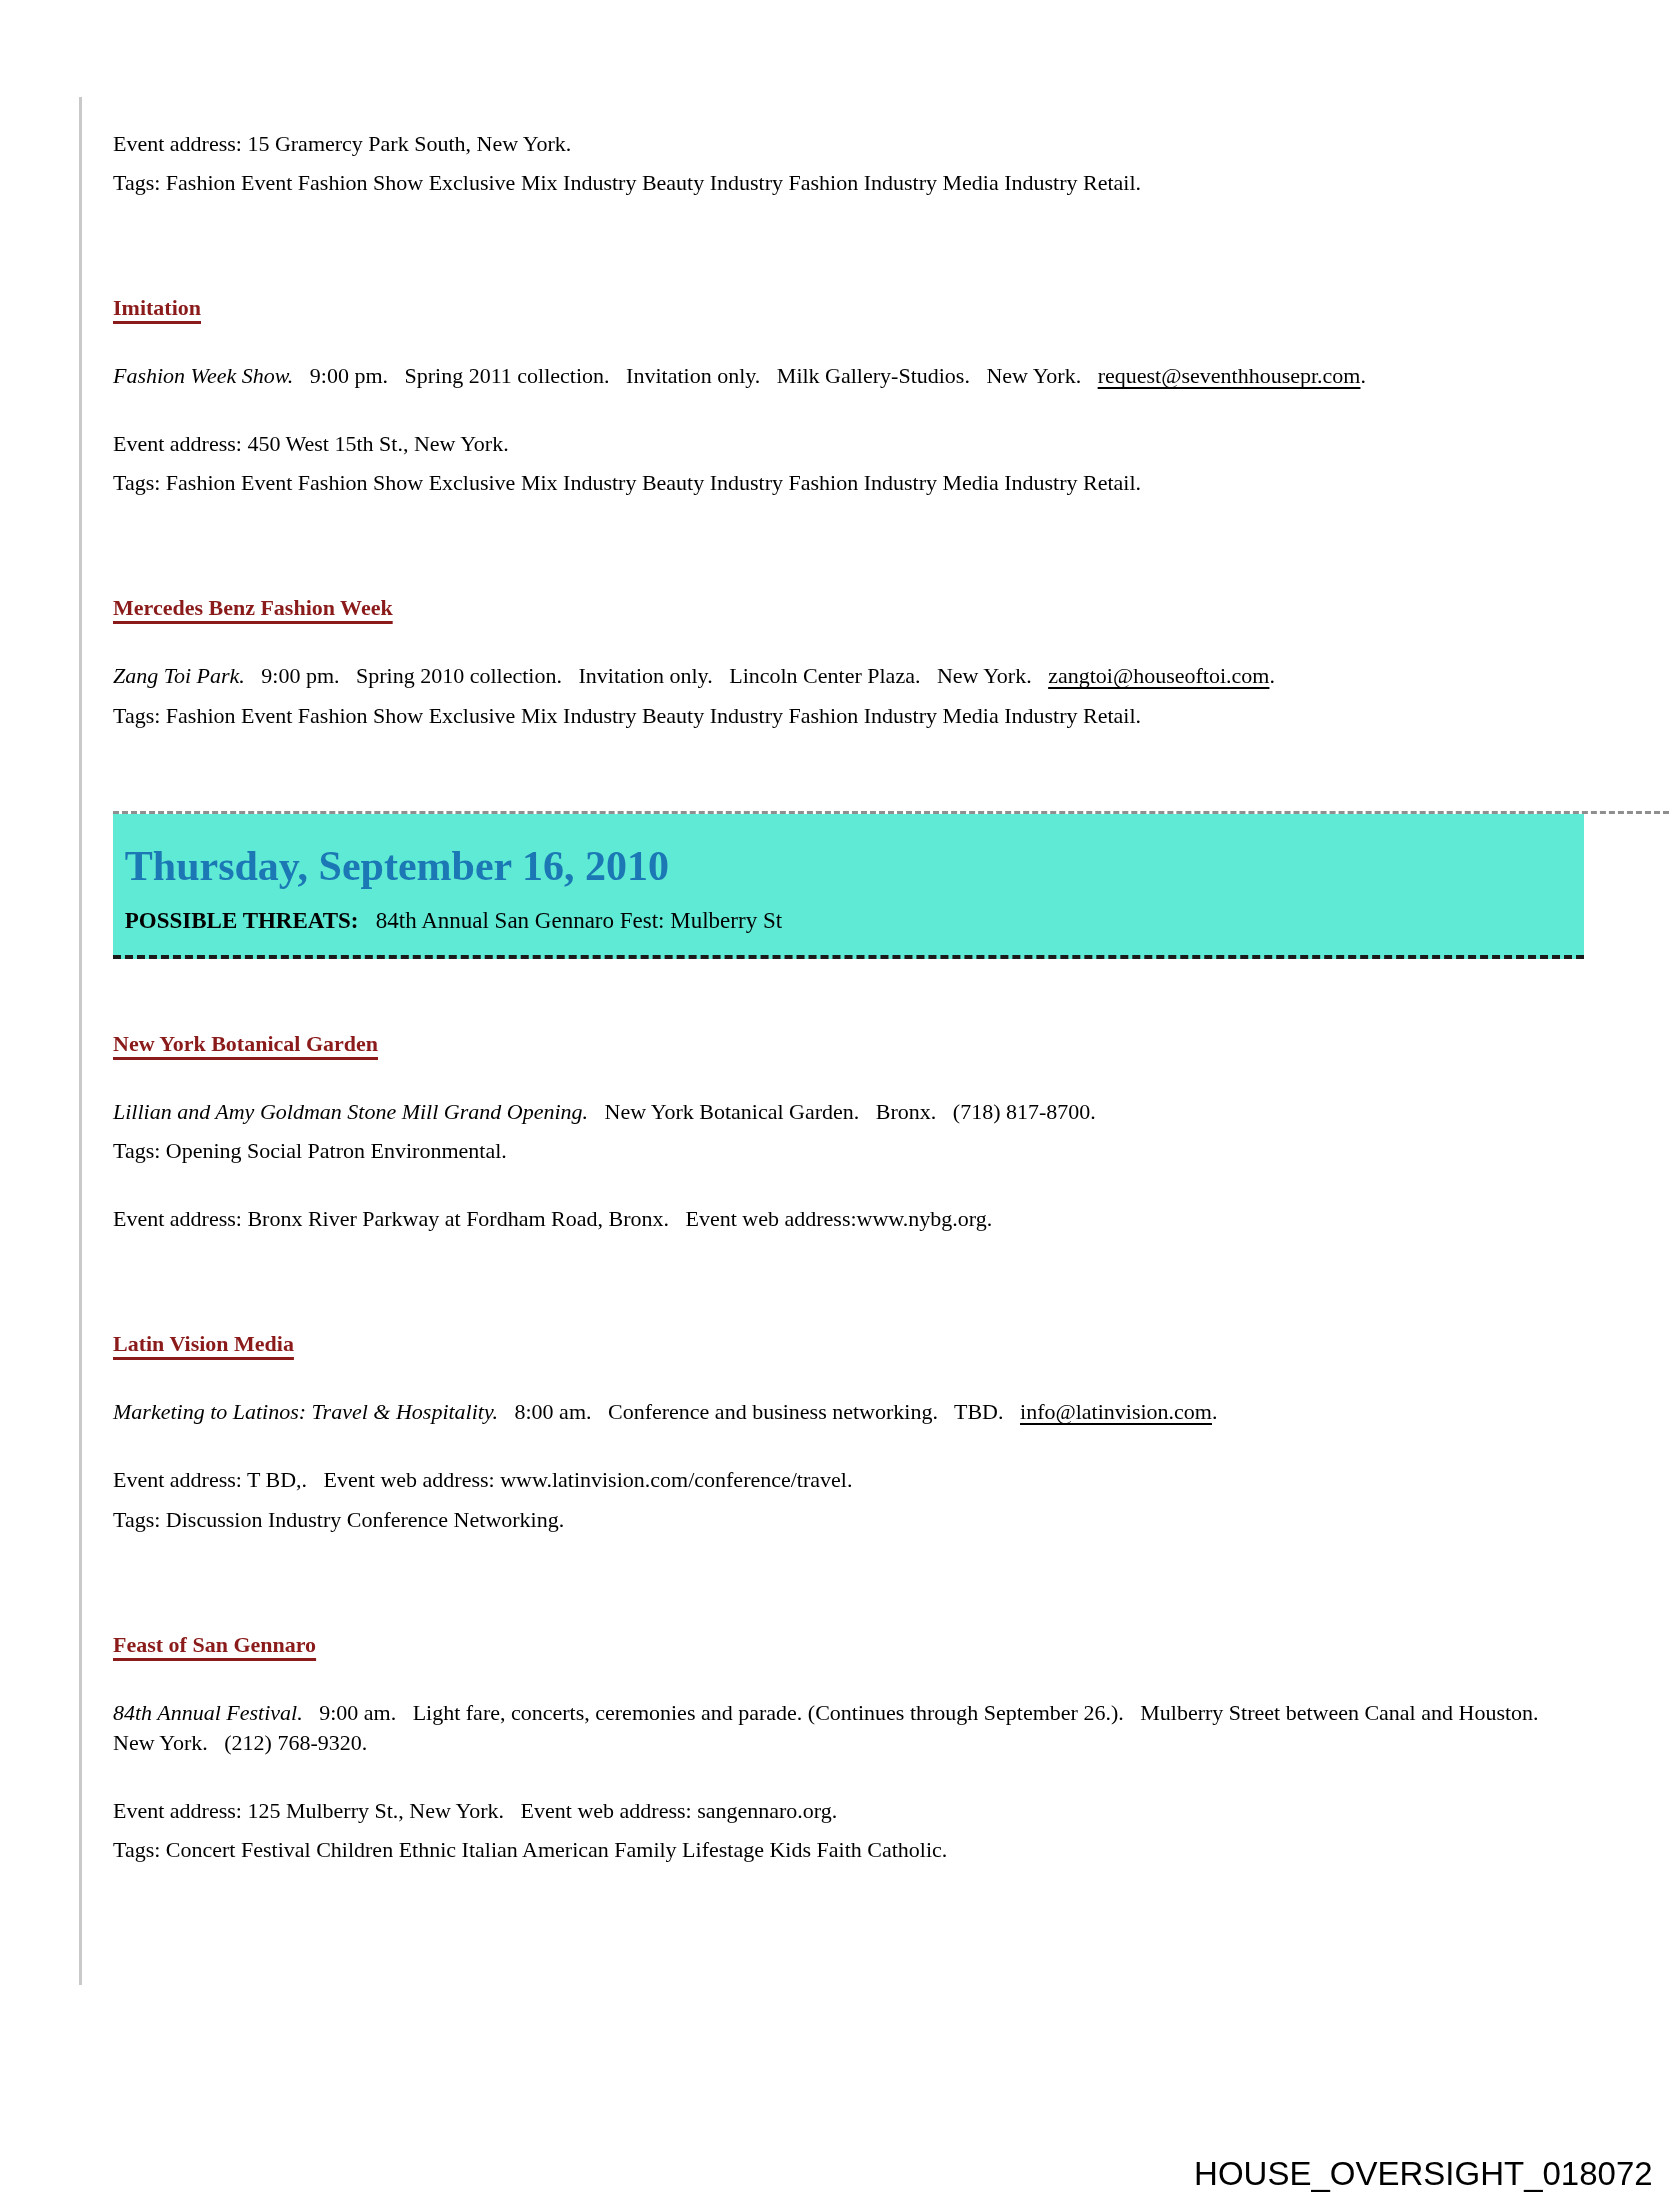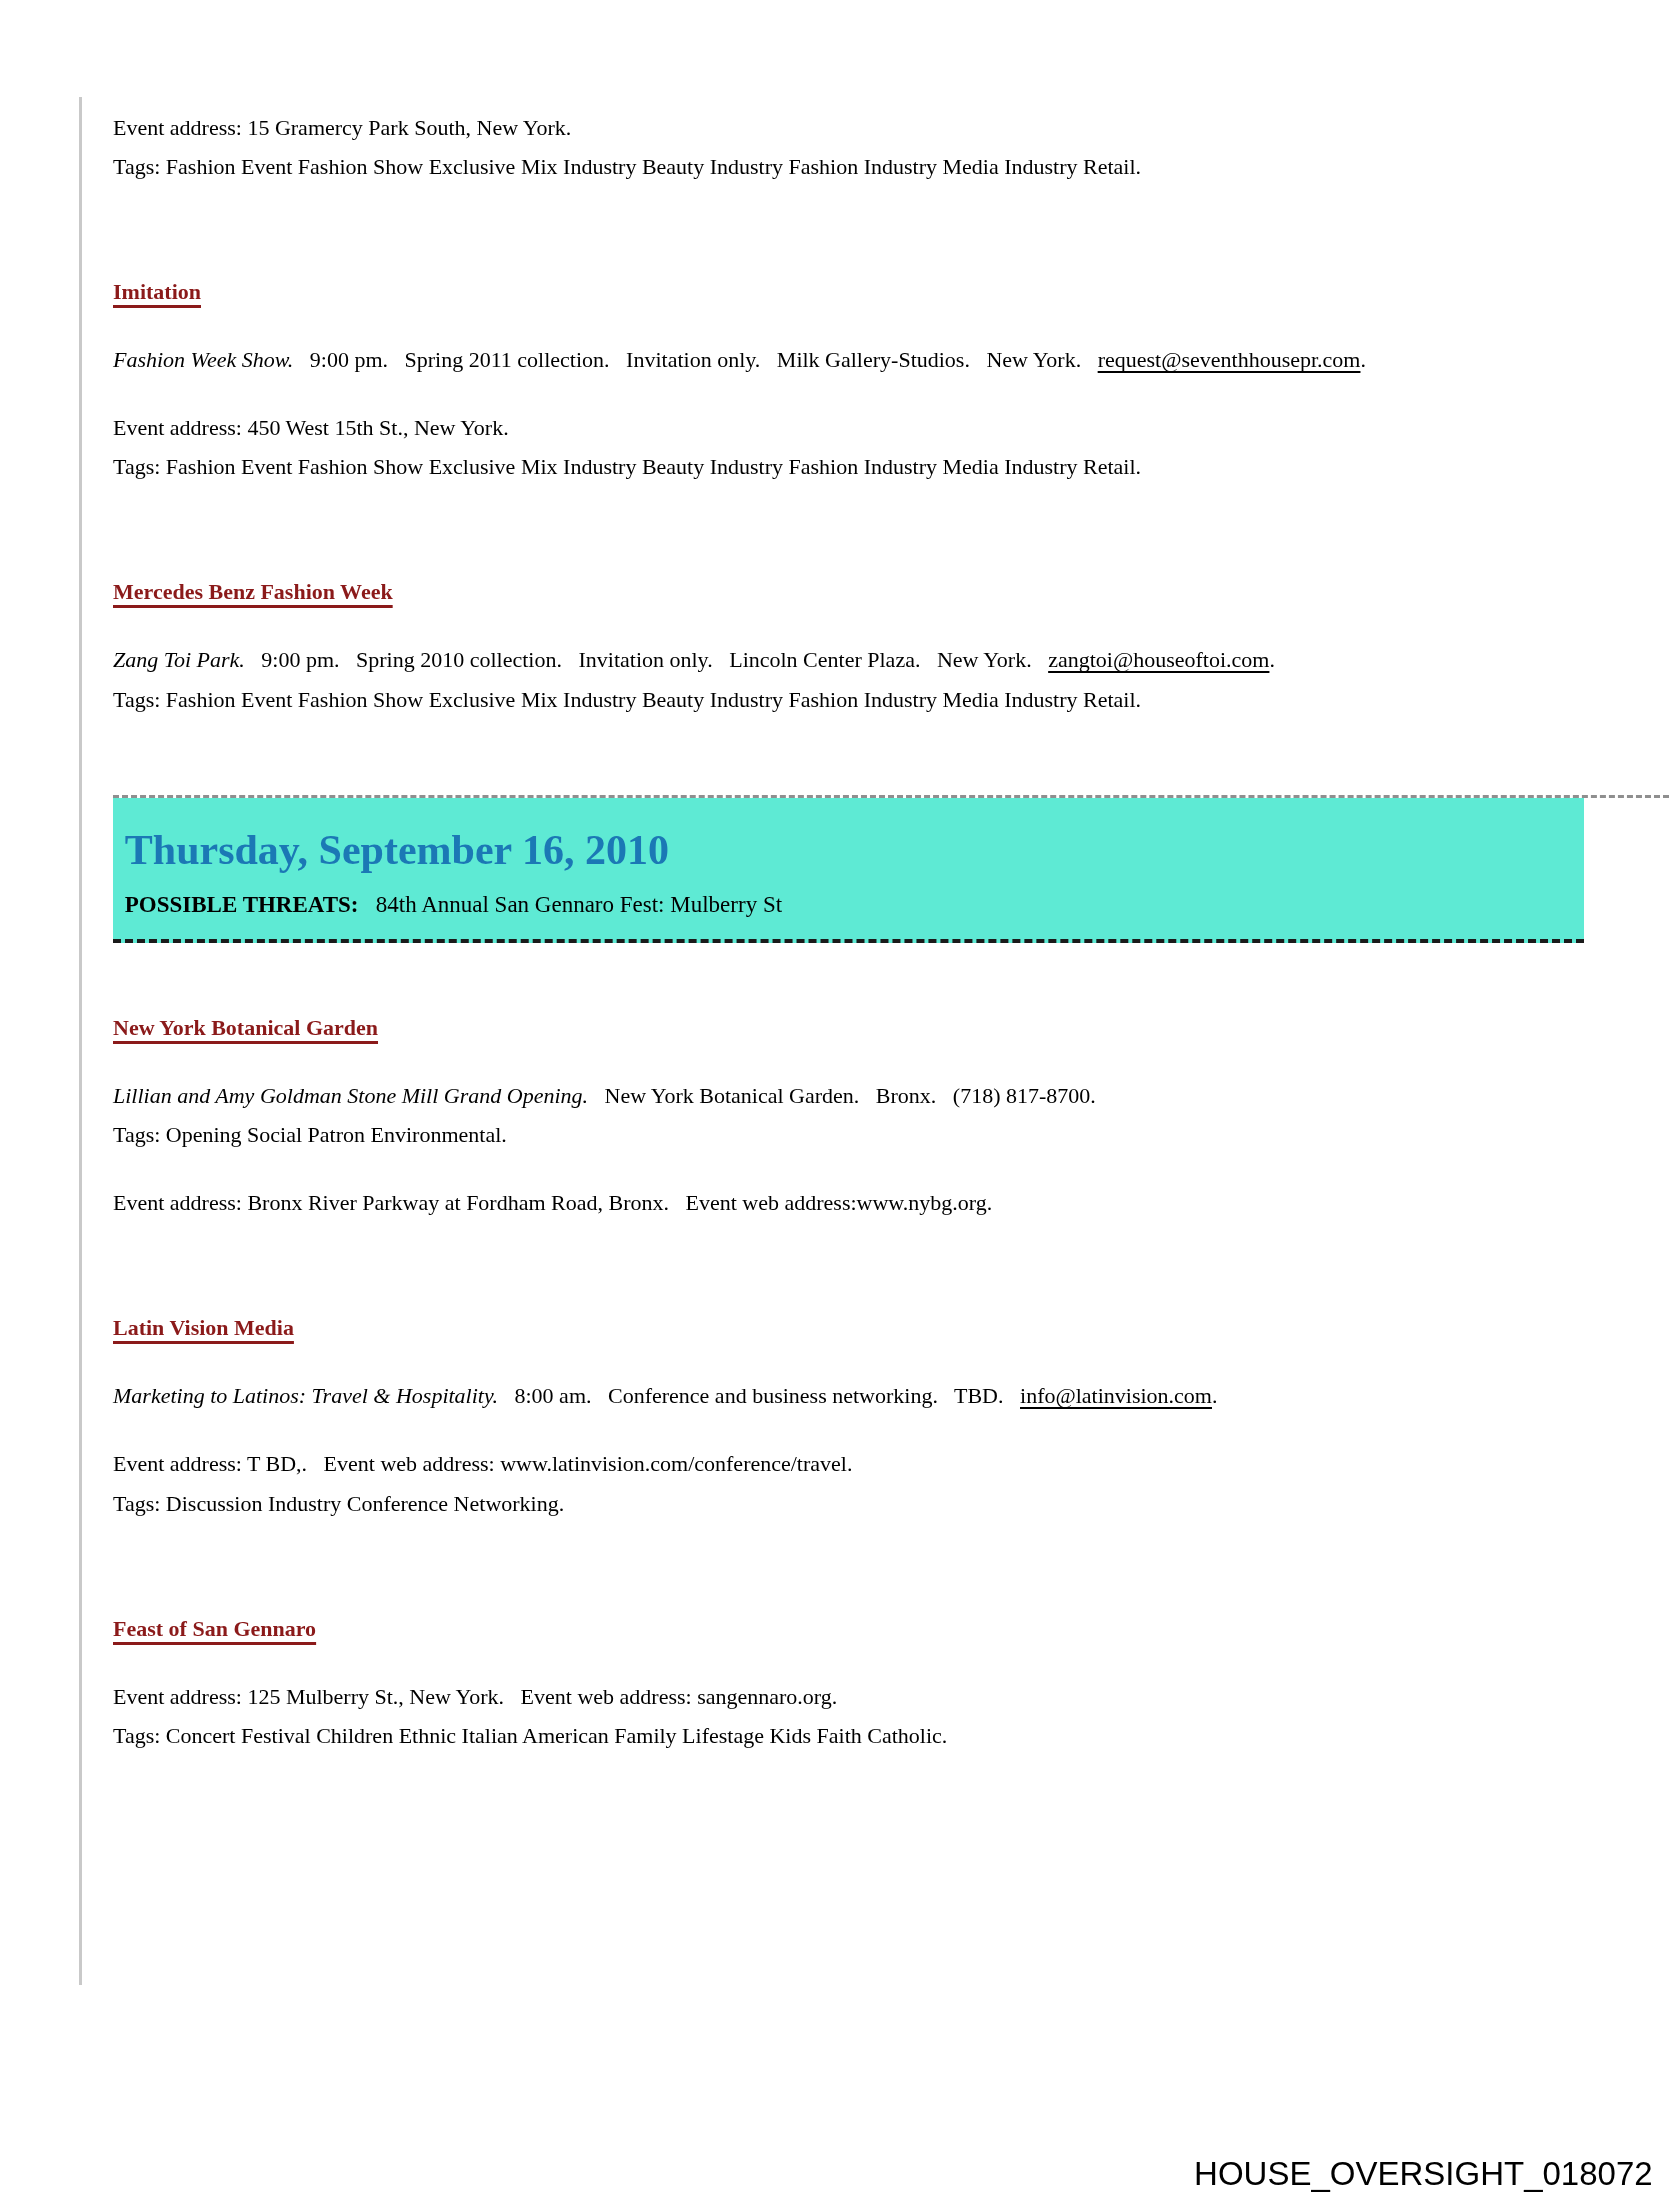--- a/index.html
+++ b/index.html
@@ -19,21 +19,21 @@
     position:absolute; left:113px; top:0;
     width:1471px; padding-top:113px;
   }
   .body-line {
     font-size:22px; line-height:30px;
     white-space:pre-wrap;
   }
   .addr  { margin-top:38px; }
   .tags  { margin-top:9.2px; }
   .event { margin-top:38px; }
-  .first { margin-top:0; }
+  .first { margin-top:16px; }
   .heading {
     margin-top:95px;
     font-size:22px; line-height:30px; font-weight:bold;
   }
   .heading a {
     color:#8b1a1a;
     text-decoration:underline;
     text-decoration-thickness:3.3px;
     text-underline-offset:5.9px;
     text-decoration-color:#8b1a1a;
@@ -103,19 +103,20 @@
   <div class="body-line event"><span class="em-title">Lillian and Amy Goldman Stone Mill Grand Opening.</span><span>   New York Botanical Garden.   Bronx.   (718) 817-8700.</span><a href="#" class="email-link"></a><span></span></div>
   <div class="body-line tags">Tags: Opening Social Patron Environmental.</div>
   <div class="body-line addr">Event address: Bronx River Parkway at Fordham Road, Bronx.   Event web address:www.nybg.org.</div>
 
   <div class="heading"><a href="#">Latin Vision Media</a></div>
   <div class="body-line event"><span class="em-title">Marketing to Latinos: Travel &amp; Hospitality.</span><span>   8:00 am.   Conference and business networking.   TBD.   </span><a href="#" class="email-link">info@latinvision.com</a><span>.</span></div>
   <div class="body-line addr">Event address: T BD,.   Event web address: www.latinvision.com/conference/travel.</div>
   <div class="body-line tags">Tags: Discussion Industry Conference Networking.</div>
 
   <div class="heading"><a href="#">Feast of San Gennaro</a></div>
+  <div class="body-line event"><span class="em-title">84th Annual Festival.</span><span>   9:00 am.   Light fare, concerts, ceremonies and parade. (Continues through September 26.).   Mulberry Street between Canal and Houston.   New York.   (212) 768-9320.</span><a href="#" class="email-link"></a><span></span></div>
   <div class="body-line addr">Event address: 125 Mulberry St., New York.   Event web address: sangennaro.org.</div>
   <div class="body-line tags">Tags: Concert Festival Children Ethnic Italian American Family Lifestage Kids Faith Catholic.</div>
 
 </div>
 
 <div class="footer">HOUSE_OVERSIGHT_018072</div>
 
 
 </body></html>

